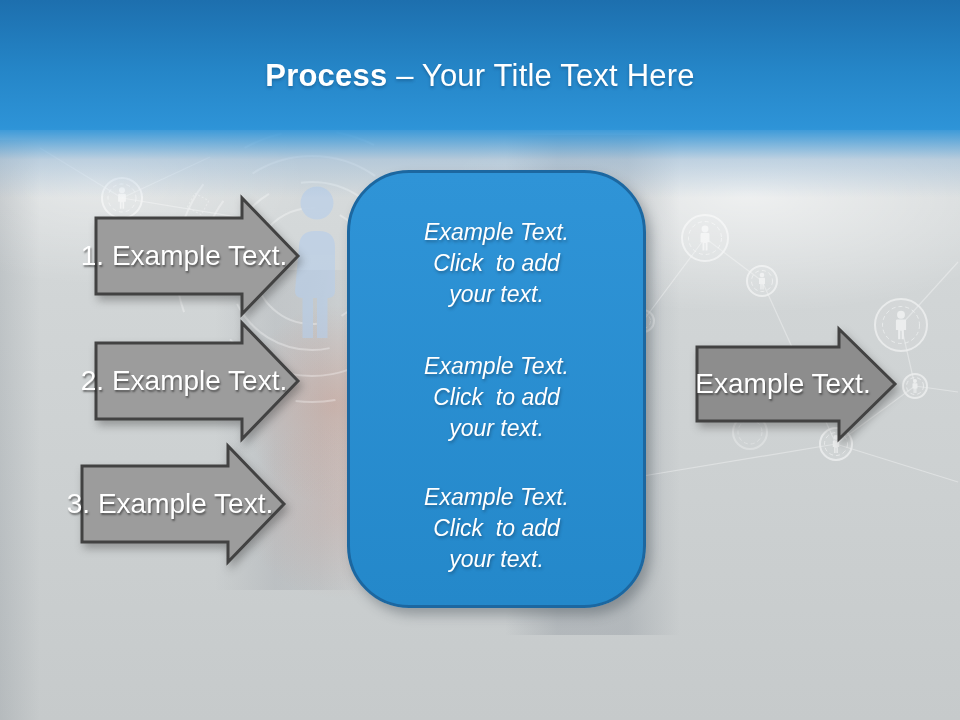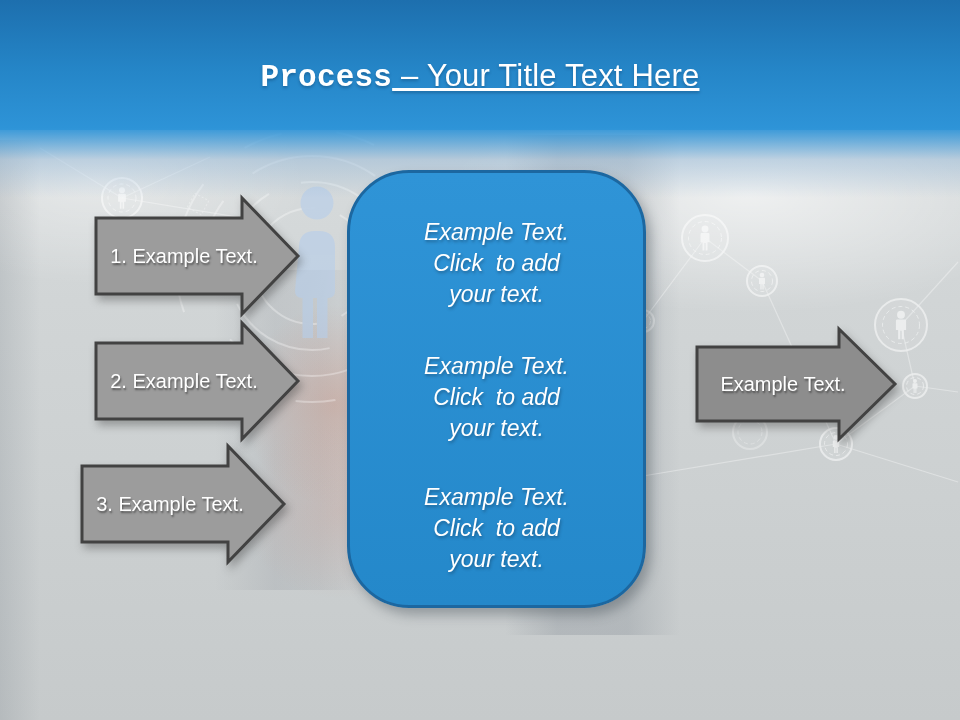--- a/index.html
+++ b/index.html
@@ -72,31 +72,31 @@
     position:absolute; left:0; top:128px; width:960px; height:70px;
     background:linear-gradient(180deg, rgba(46,148,216,0.95) 0%, rgba(141,180,214,0.45) 45%, rgba(215,219,219,0) 100%);
     pointer-events:none;
   }
   .title{
     position:absolute; left:0; top:54px; width:960px; height:44px; line-height:44px;
     text-align:center; color:var(--title_text); font-size:31px;
     text-shadow:0 2px 3px rgba(0,30,60,0.30);
     letter-spacing:0.2px;
   }
-  .title-bold{font-weight:bold;font-family:Liberation Mono, monospace;}
-  .title-rest{white-space:pre; font-weight:normal;text-decoration:underline;}
+  .title-bold{font-weight:bold;}
+  .title-rest{white-space:pre; font-weight:normal;}
   
   .arrow{position:absolute;}
   .arrow svg{display:block; overflow:visible; filter:drop-shadow(3px 5px 4px rgba(40,40,40,0.35));}
   .arrow-shape{fill:var(--arrow_fill); stroke:var(--arrow_border); stroke-width:3; stroke-linejoin:miter;}
   .arrow-shape-dark{fill:var(--arrow_fill_dark); stroke:var(--arrow_border); stroke-width:3; stroke-linejoin:miter;}
   .arrow-label{
     position:absolute; left:8px; right:34px; top:0; bottom:0;
     display:flex; align-items:center; justify-content:center;
-    color:var(--arrow_text); font-size:20px; white-space:pre;
+    color:var(--arrow_text); font-size:28px; white-space:pre;
     text-shadow:1px 2px 2px rgba(30,30,30,0.55);
   }
   .arrow-1{left:94px; top:195px; width:206px; height:122px;}
   .arrow-2{left:94px; top:320px; width:206px; height:122px;}
   .arrow-3{left:80px; top:443px; width:206px; height:122px;}
   .arrow-right{left:695px; top:327px; width:202px; height:114px;}
   
   .content-box{
     position:absolute; left:347px; top:170px; width:299px; height:438px;
     box-sizing:border-box;

